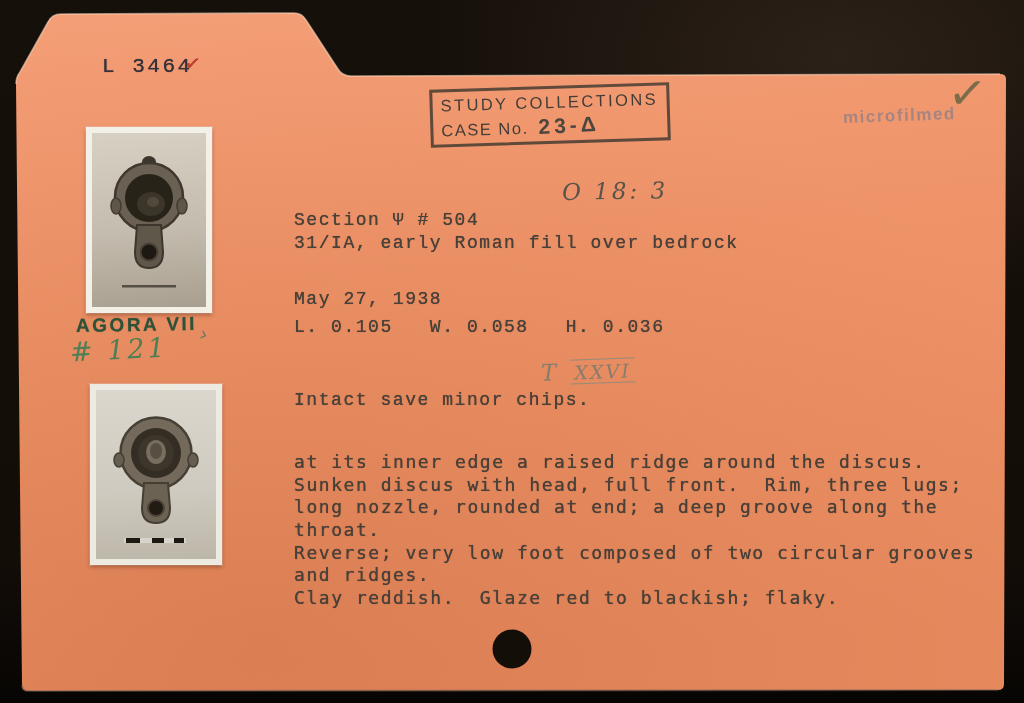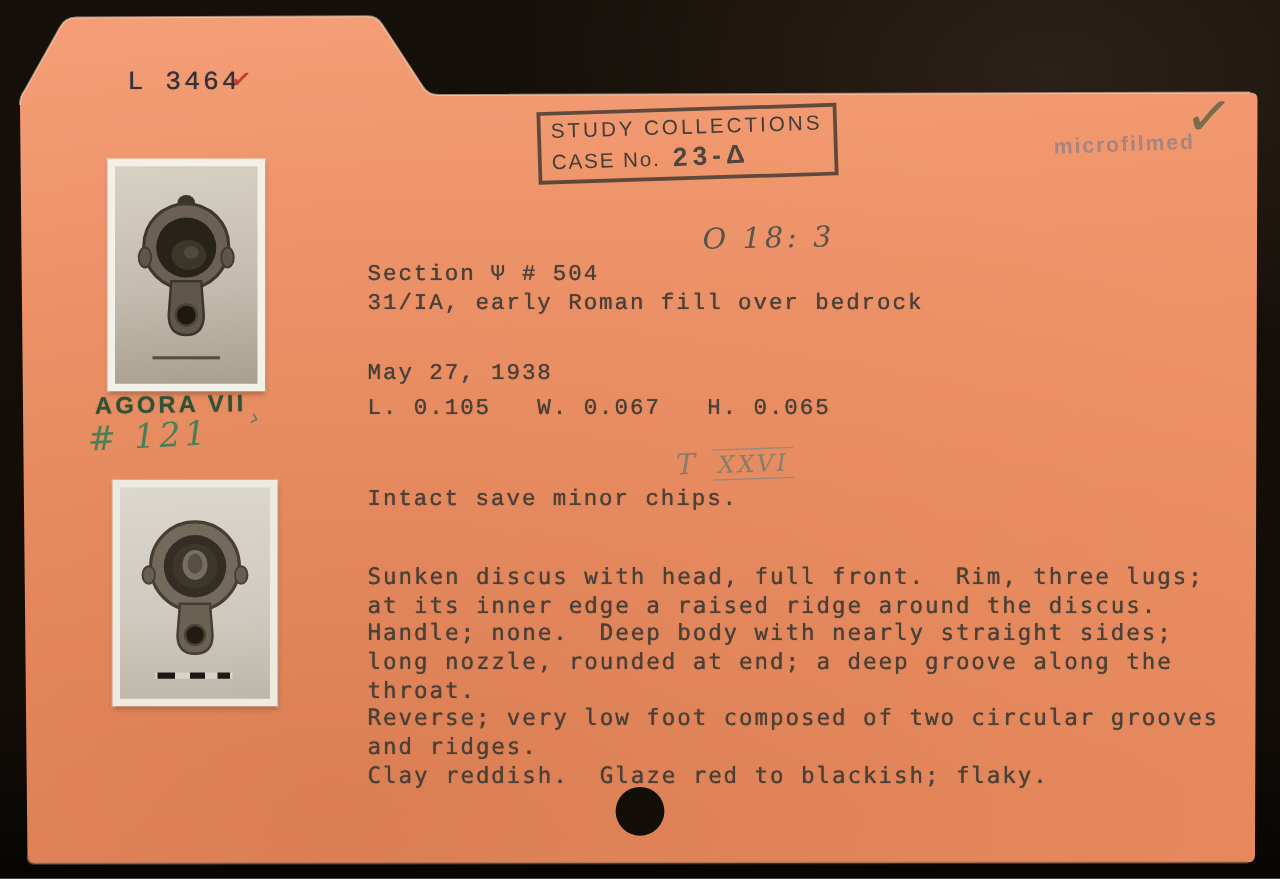--- a/index.html
+++ b/index.html
@@ -156,32 +156,31 @@
   </div>
 
   <div class="microfilmed">microfilmed</div>
   <div class="olive-check">✓</div>
 
   <div class="deposit">O 18: 3</div>
 
   <div class="tw" style="left:294px;top:210px;">Section Ψ # 504</div>
   <div class="tw" style="left:294px;top:233px;">31/IA, early Roman fill over bedrock</div>
   <div class="tw" style="left:294px;top:289px;">May 27, 1938</div>
-  <div class="tw" style="left:294px;top:317px;">L. 0.105   W. 0.067   H. 0.065</div>
+  <div class="tw" style="left:294px;top:317px;">L. 0.105   W. 0.058   H. 0.036</div>
 
   <div class="type-ref">
     <span class="type-prefix">T</span><span class="type-numeral">XXVI</span>
   </div>
 
   <div class="tw" style="left:294px;top:390px;">Intact save minor chips.</div>
 
   <div class="desc-block">
+    <div class="tw-line">at its inner edge a raised ridge around the discus.</div>
     <div class="tw-line">Sunken discus with head, full front.  Rim, three lugs;</div>
-    <div class="tw-line">at its inner edge a raised ridge around the discus.</div>
-    <div class="tw-line">Handle; none.  Deep body with nearly straight sides;</div>
     <div class="tw-line">long nozzle, rounded at end; a deep groove along the</div>
     <div class="tw-line">throat.</div>
     <div class="tw-line">Reverse; very low foot composed of two circular grooves</div>
     <div class="tw-line">and ridges.</div>
     <div class="tw-line">Clay reddish.  Glaze red to blackish; flaky.</div>
   </div>
 
   <div class="photo-frame top">
     <div class="photo-inner">
       <svg width="114" height="174" viewBox="0 0 114 174">

